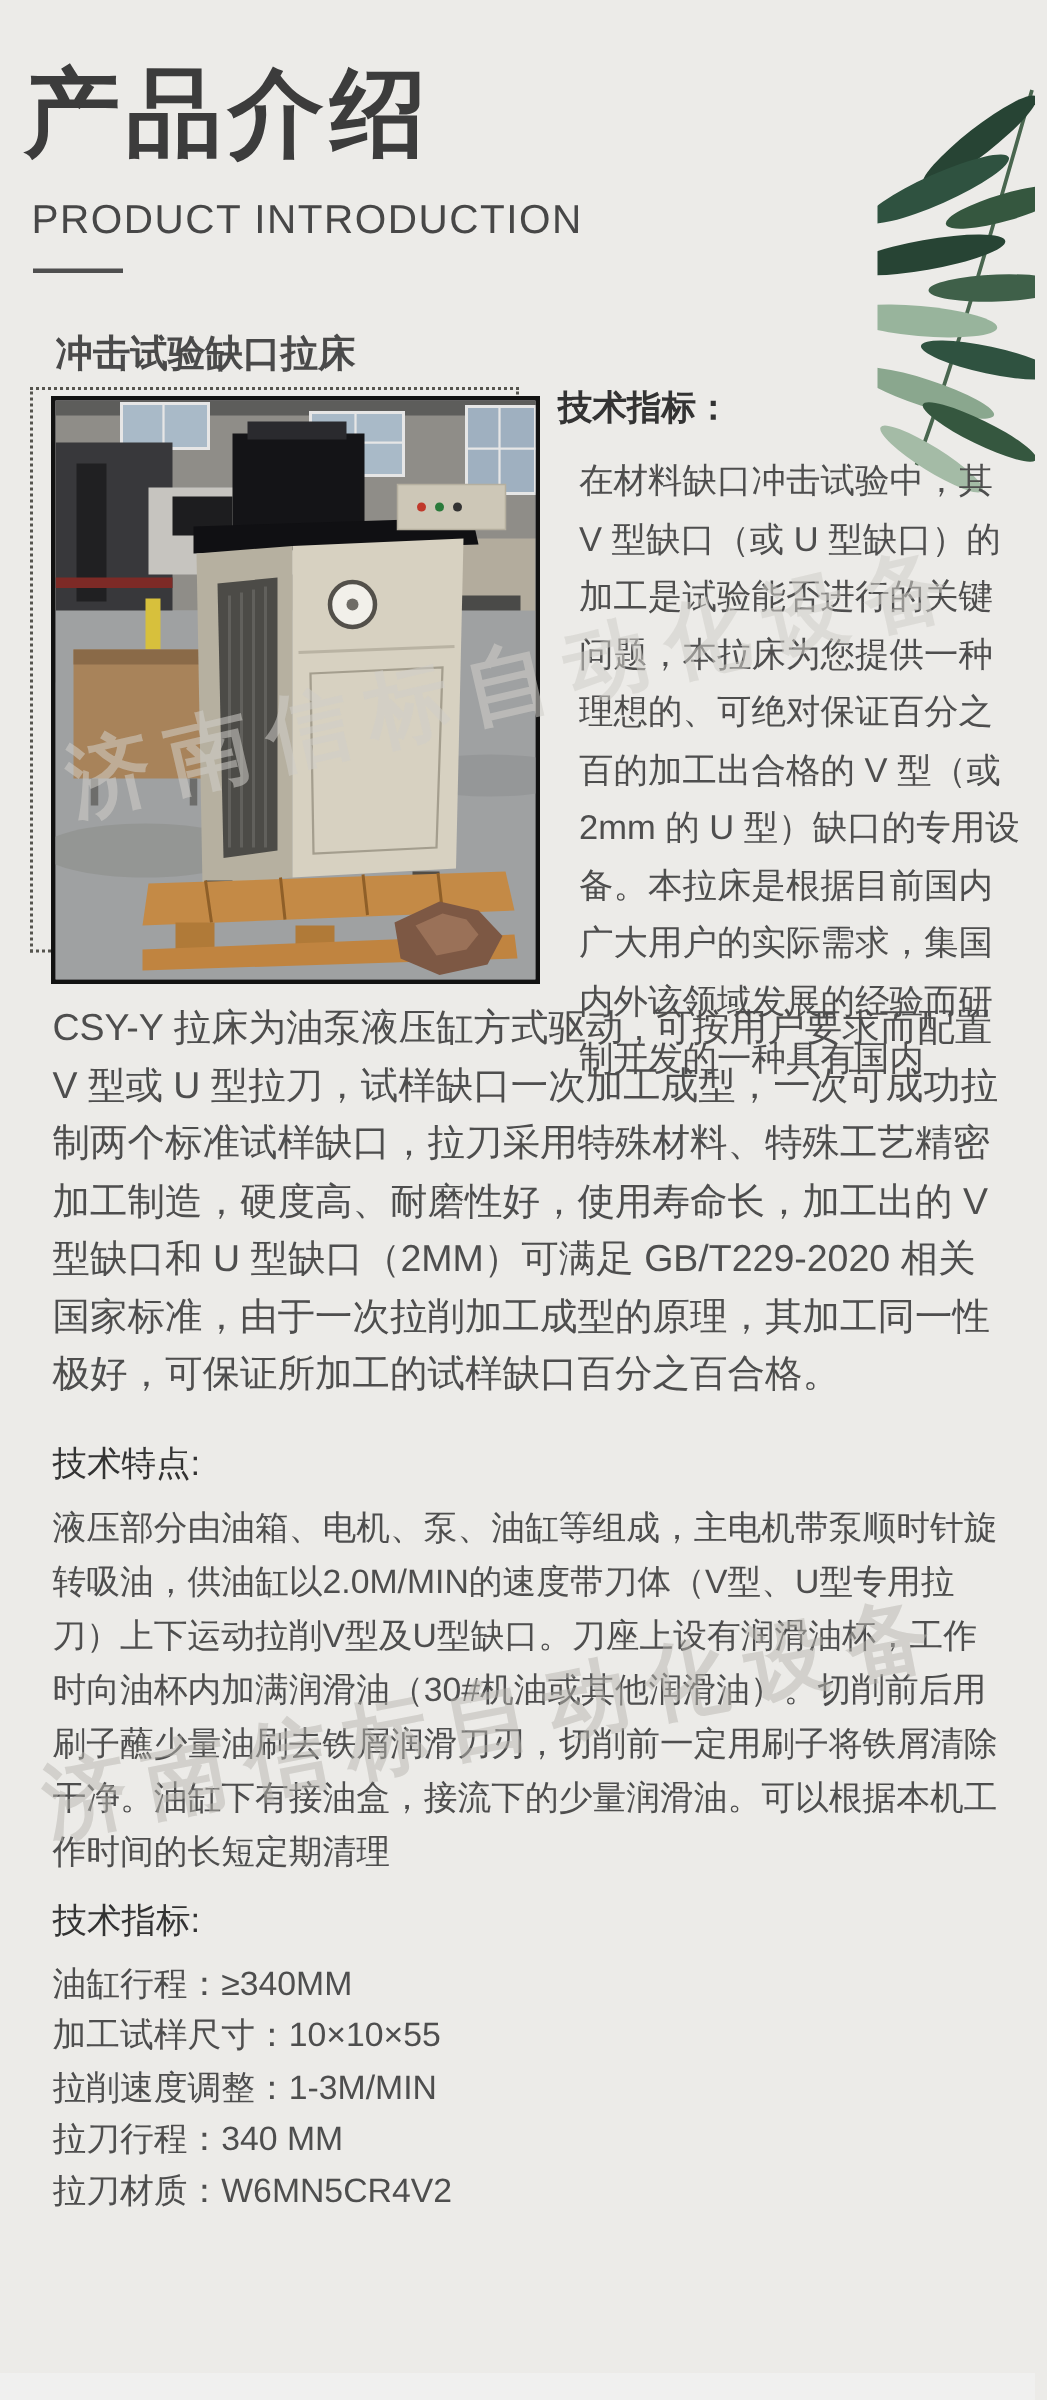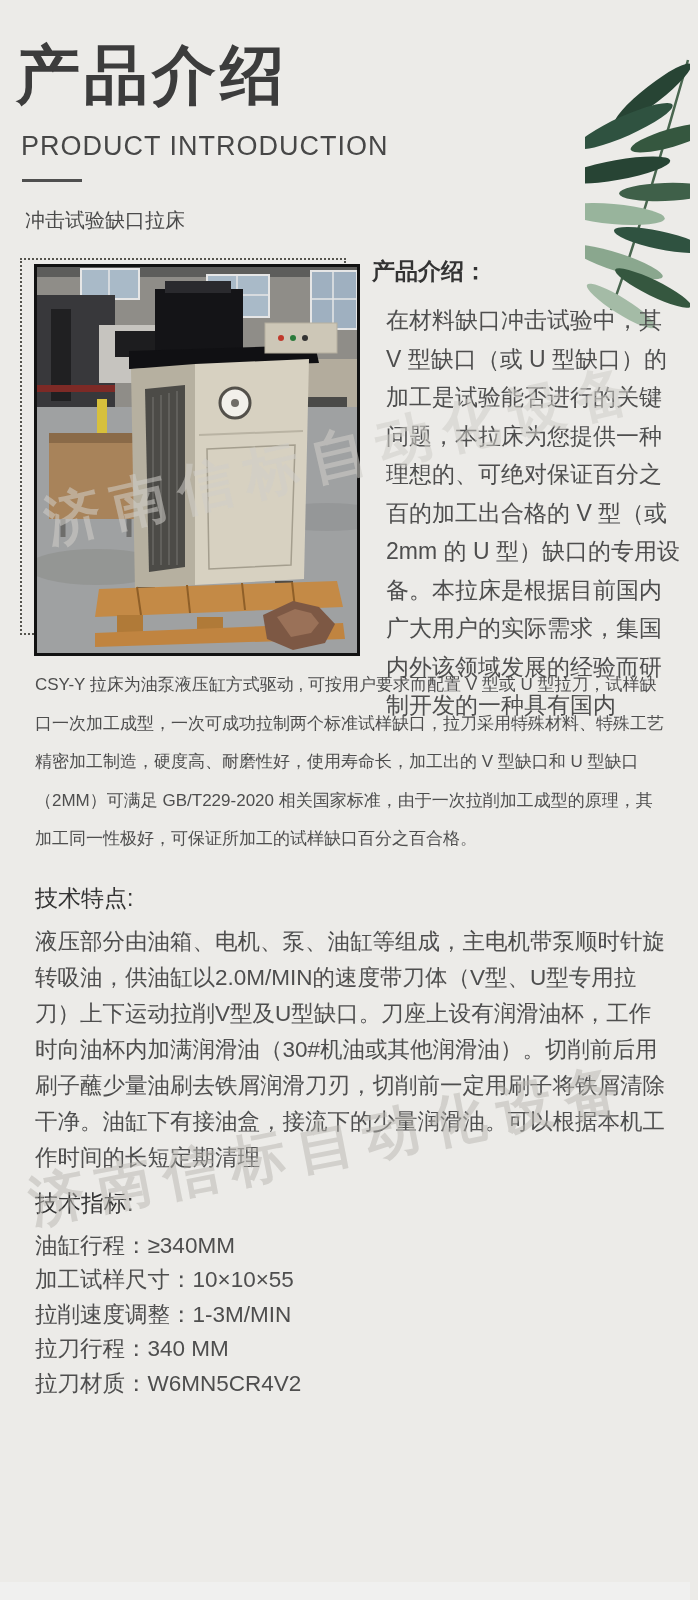--- a/index.html
+++ b/index.html
@@ -13,42 +13,42 @@
     font-size:64px;font-weight:900;letter-spacing:4px;color:#3c3c3c;line-height:1.1;
   }
   .title-en{
     position:absolute;left:21px;top:131px;
     font-size:27px;letter-spacing:1px;color:#474747;
   }
   .title-divider{
     position:absolute;left:22px;top:179px;width:60px;height:3px;background:#4f4f4f;
   }
   .product-name{
-    position:absolute;left:21px;top:203px;margin:4px;
-    font-size:20px;font-weight:400;color:#4a4a4a;
+    position:absolute;left:21px;top:203px;margin:16px;
+    font-size:25px;font-weight:700;color:#4a4a4a;
   }
   .leaf-wrap{position:absolute;right:0;top:42px;width:105px;height:295px;}
   .dashed-frame{
     position:absolute;left:20px;top:258px;width:322px;height:373px;
     border:2px dotted #55544e;
   }
   .photo{
     position:absolute;left:34px;top:264px;width:326px;height:392px;margin:0;
     border:3px solid #121212;box-sizing:border-box;background:#9fa1a2;z-index:2;
   }
   .photo svg{display:block;}
   .application{
     position:absolute;left:372px;top:256px;width:322px;
   }
   .app-heading{margin:0 0 7px;font-size:23px;font-weight:700;color:#333;}
   .app-body{margin:14px;font-size:23px;line-height:38.5px;color:#4e4e4e;}
   .lower{
     position:absolute;left:35px;top:666px;width:633px;
   }
-  .intro-p{margin:0 0 24px;font-size:17px;line-height:38.5px;color:#4e4e4e;}
+  .intro-p{margin:0 0 24px;font-size:25px;line-height:38.5px;color:#4e4e4e;}
   .section-heading{margin:0 0 10px;font-size:23px;font-weight:400;color:#333;}
   .features-p{margin:0;font-size:22.5px;line-height:36px;color:#4e4e4e;}
   .specs{margin-top:12px;}
   .spec-item{font-size:22.5px;line-height:34.5px;color:#4e4e4e;}
   .watermark{
     position:absolute;white-space:nowrap;pointer-events:none;z-index:5;
     font-size:56px;font-weight:700;letter-spacing:12px;
     transform-origin:left center;
   }
   .wm1{left:46px;top:486px;transform:rotate(-13deg);color:rgba(208,206,200,0.55);}
@@ -143,21 +143,21 @@
         <rect x="238" y="344" width="26" height="20" fill="#b07a38"></rect>
         <polygon points="58,366 306,356 308,372 58,380" fill="#c08440"></polygon>
       </g>
 
       <path d="M226,348 l30,-14 26,6 16,17 -10,19 -32,7 -26,-11 z" fill="#7d5844"></path>
       <path d="M240,350 l18,-8 16,4 8,10 -8,10 -20,4 z" fill="#9a7158"></path>
     </svg>
   </figure>
 
   <aside class="application">
-    <h3 class="app-heading">产品介绍：</h3>
+    <h3 class="app-heading">技术指标：</h3>
     <p class="app-body">在材料缺口冲击试验中，其 V 型缺口（或 U 型缺口）的加工是试验能否进行的关键问题，本拉床为您提供一种理想的、可绝对保证百分之百的加工出合格的 V 型（或 2mm 的 U 型）缺口的专用设备。本拉床是根据目前国内广大用户的实际需求，集国内外该领域发展的经验而研制开发的一种具有国内</p>
   </aside>
 
   <div class="lower">
     <p class="intro-p">CSY-Y 拉床为油泵液压缸方式驱动 , 可按用户要求而配置 V 型或 U 型拉刀，试样缺口一次加工成型，一次可成功拉制两个标准试样缺口，拉刀采用特殊材料、特殊工艺精密加工制造，硬度高、耐磨性好，使用寿命长，加工出的 V 型缺口和 U 型缺口（2MM）可满足 GB/T229-2020 相关国家标准，由于一次拉削加工成型的原理，其加工同一性极好，可保证所加工的试样缺口百分之百合格。</p>
 
     <section>
       <h3 class="section-heading">技术特点:</h3>
       <p class="features-p">液压部分由油箱、电机、泵、油缸等组成，主电机带泵顺时针旋转吸油，供油缸以2.0M/MIN的速度带刀体（V型、U型专用拉刀）上下运动拉削V型及U型缺口。刀座上设有润滑油杯，工作时向油杯内加满润滑油（30#机油或其他润滑油）。切削前后用刷子蘸少量油刷去铁屑润滑刀刃，切削前一定用刷子将铁屑清除干净。油缸下有接油盒，接流下的少量润滑油。可以根据本机工作时间的长短定期清理</p>
     </section>

